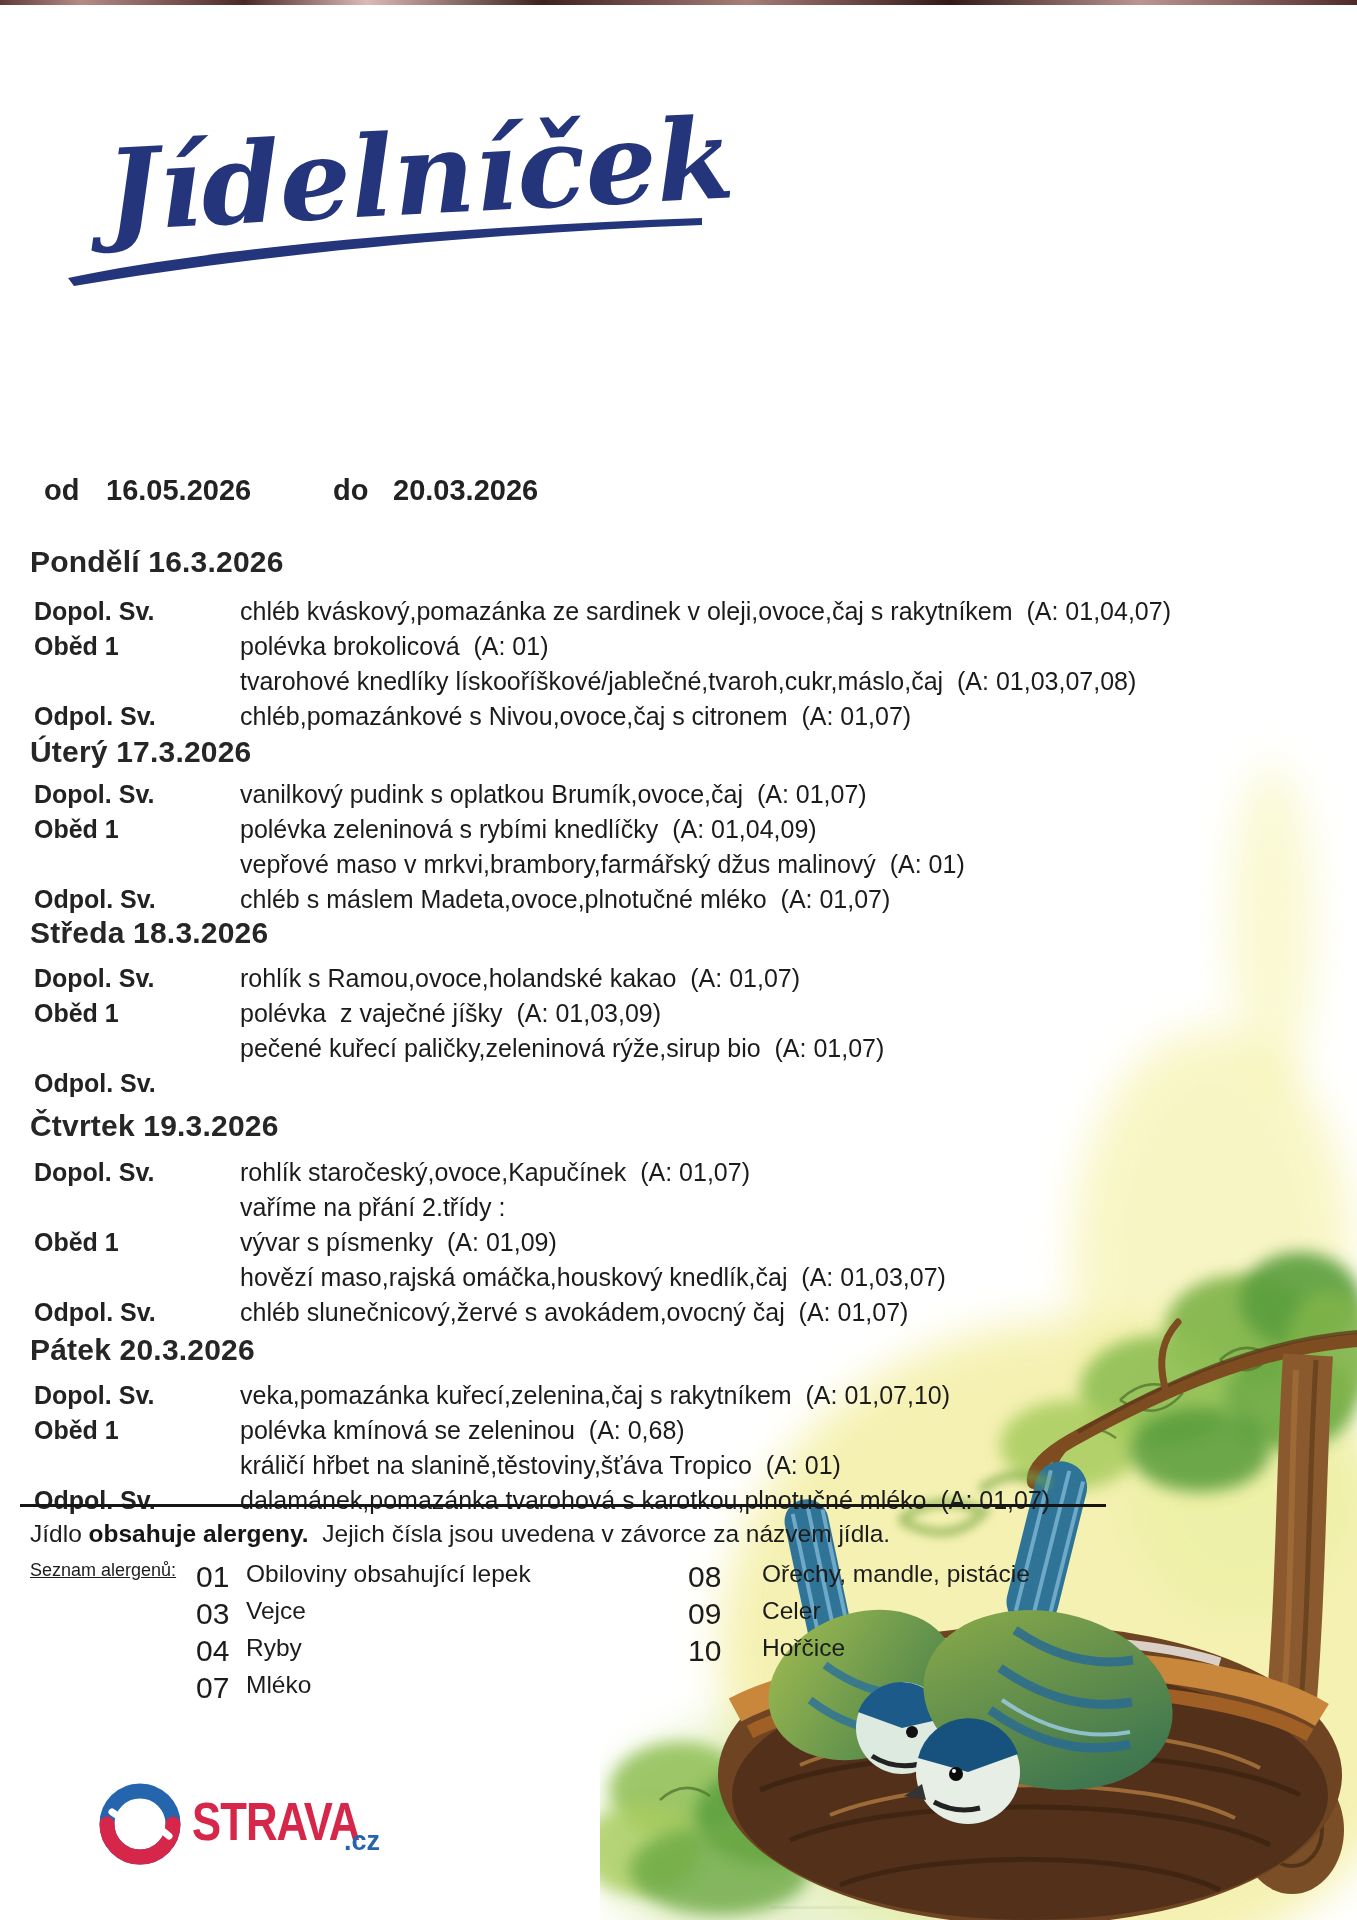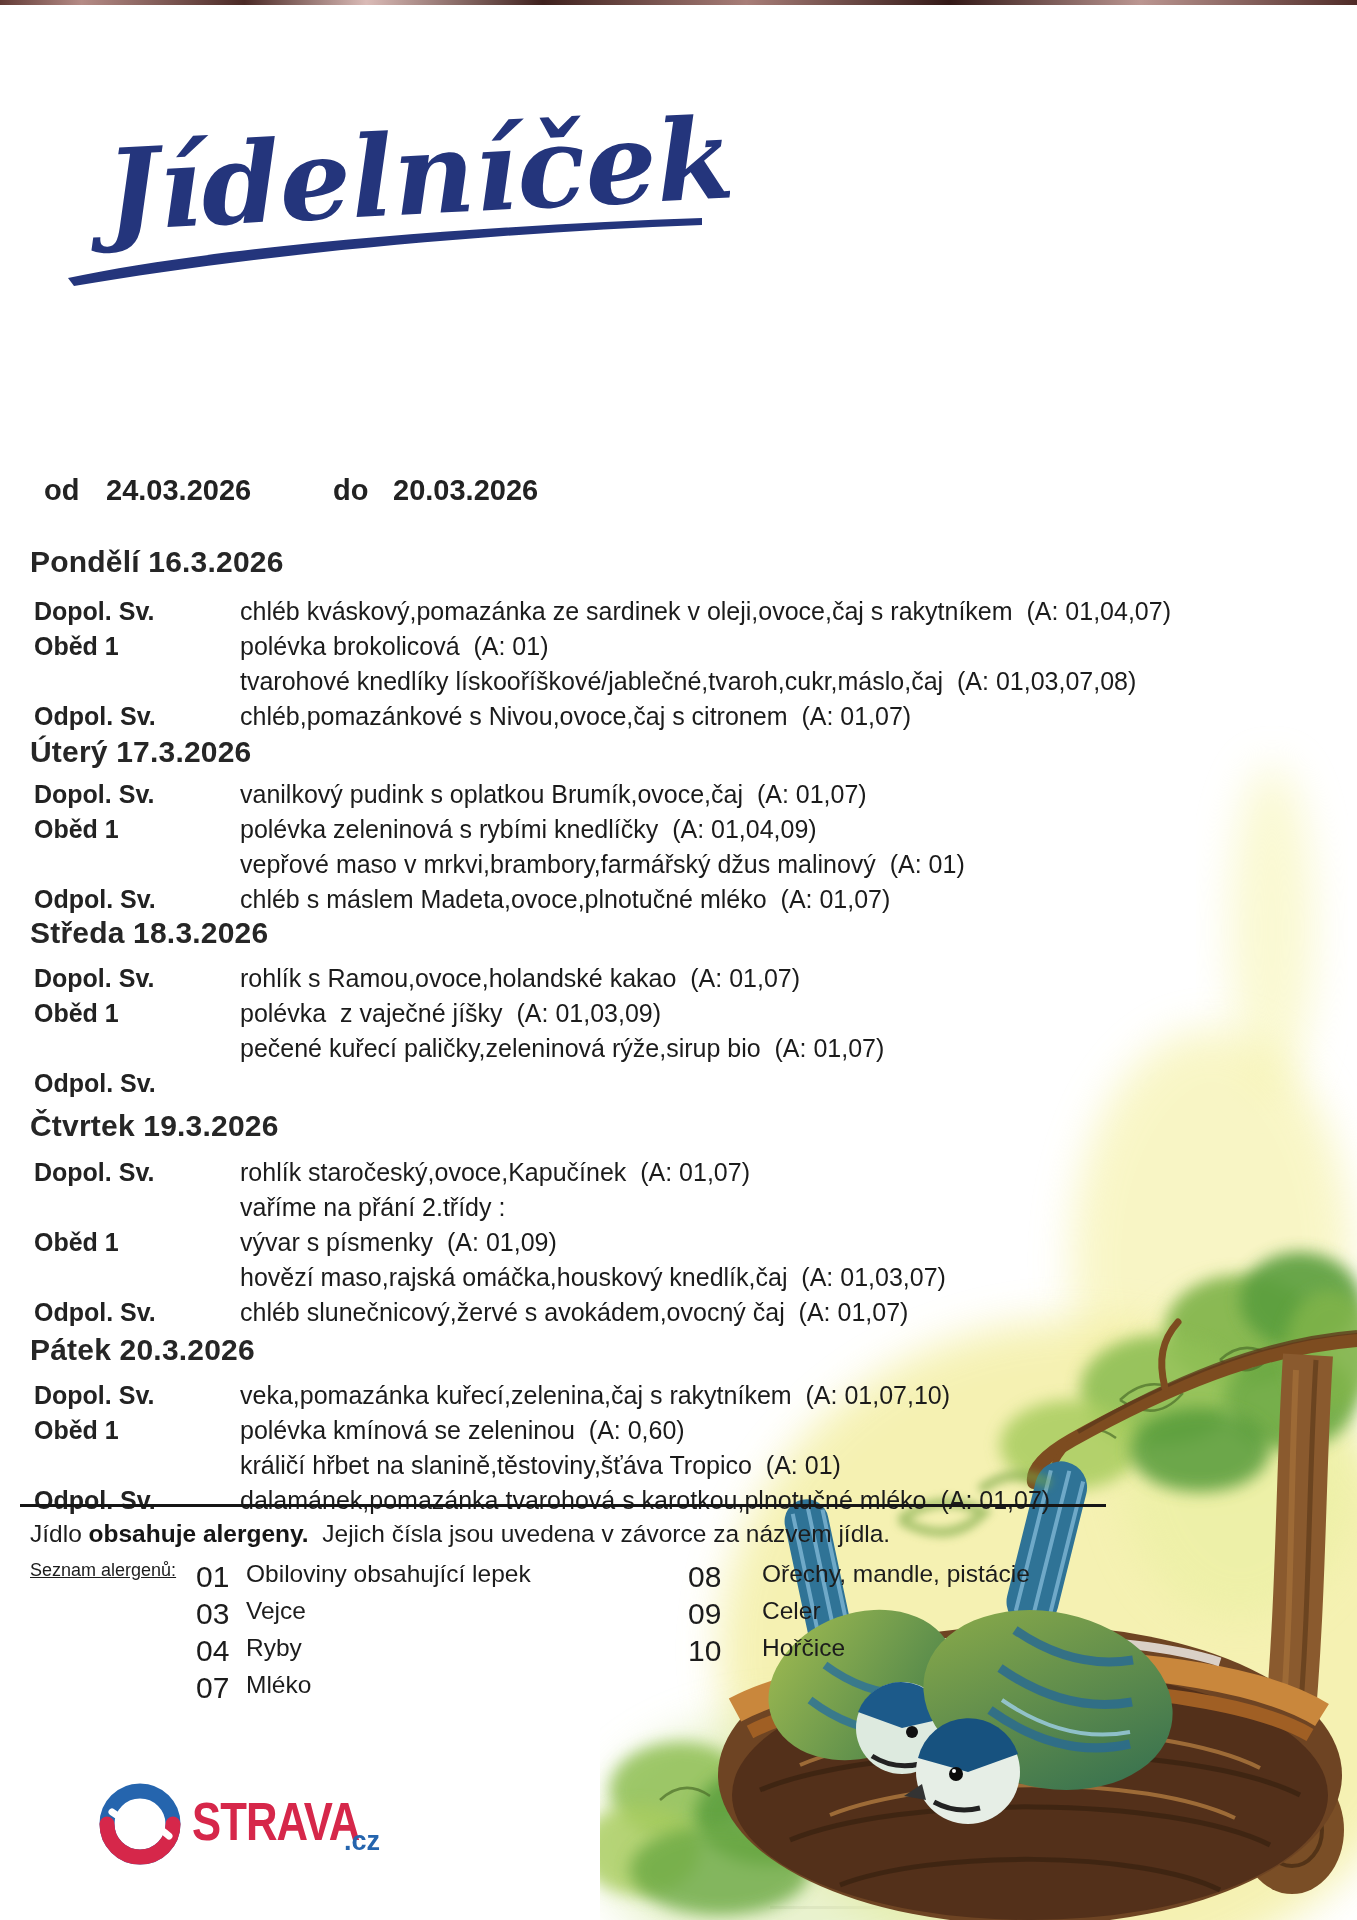--- a/index.html
+++ b/index.html
@@ -158,21 +158,21 @@
 
     <div class="abs scan-strip"></div>
 
     <svg class="abs script-logo" viewBox="0 0 680 230" xmlns="http://www.w3.org/2000/svg">
       <text x="58" y="152" transform="rotate(-3 58 152)" font-family="DejaVu Serif, serif" font-style="italic" font-weight="bold" font-size="112" fill="#24357c">Jídelníček</text>
       <path d="M18,200 C170,168 420,148 652,140 L652,147 C420,156 200,178 24,208 Z" fill="#24357c"></path>
     </svg>
 
     <div class="abs date-line">
       <span style="left:44px">od</span>
-      <span style="left:106px">24.03.2026</span>
+      <span style="left:106px">16.05.2026</span>
       <span style="left:333px">do</span>
       <span style="left:393px">20.03.2026</span>
     </div>
 
     <div class="abs day-title" style="top:545px">Pondělí 16.3.2026</div>
     <div class="abs menu-row" style="top:597px">
       <span class="row-label">Dopol. Sv.</span>
       <span class="row-text">chléb kváskový,pomazánka ze sardinek v oleji,ovoce,čaj s rakytníkem  (A: 01,04,07)</span>
     </div>
     <div class="abs menu-row" style="top:632px">
@@ -245,21 +245,21 @@
       <span class="row-text">chléb slunečnicový,žervé s avokádem,ovocný čaj  (A: 01,07)</span>
     </div>
 
     <div class="abs day-title" style="top:1333px">Pátek 20.3.2026</div>
     <div class="abs menu-row" style="top:1381px">
       <span class="row-label">Dopol. Sv.</span>
       <span class="row-text">veka,pomazánka kuřecí,zelenina,čaj s rakytníkem  (A: 01,07,10)</span>
     </div>
     <div class="abs menu-row" style="top:1416px">
       <span class="row-label">Oběd 1</span>
-      <span class="row-text">polévka kmínová se zeleninou  (A: 0,60)</span>
+      <span class="row-text">polévka kmínová se zeleninou  (A: 0,68)</span>
     </div>
     <div class="abs menu-row" style="top:1451px">
       <span class="row-label"></span>
       <span class="row-text">králičí hřbet na slanině,těstoviny,šťáva Tropico  (A: 01)</span>
     </div>
     <div class="abs menu-row" style="top:1486px">
       <span class="row-label">Odpol. Sv.</span>
       <span class="row-text">dalamánek,pomazánka tvarohová s karotkou,plnotučné mléko  (A: 01,07)</span>
     </div>
 

